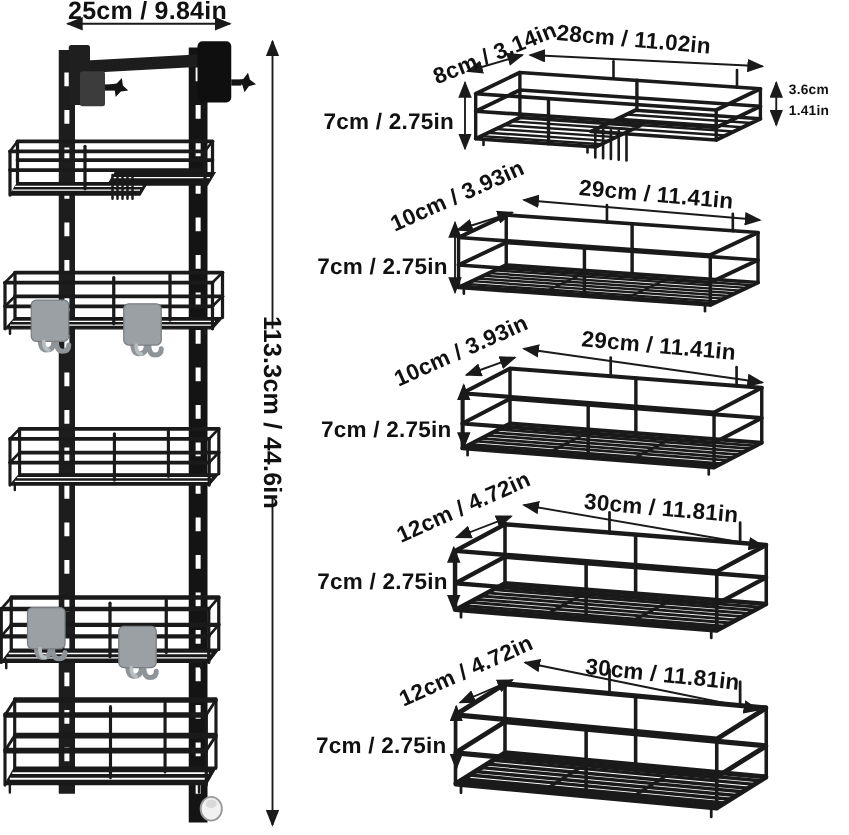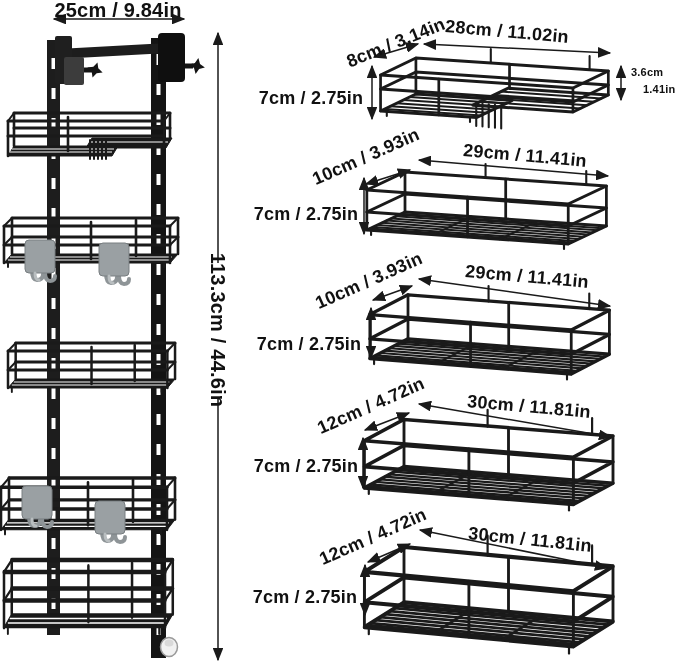--- a/index.html
+++ b/index.html
@@ -242,21 +242,21 @@
 
 <div class="label lg" style="left:118px;top:10px;transform:translate(-50%,-50%);">25cm / 9.84in</div>
 
 <div class="label lg" style="left:217px;top:330px;transform:translate(-50%,-50%) rotate(90deg);">113.3cm / 44.6in</div>
 
 <div class="label" style="left:396px;top:43px;transform:translate(-50%,-50%) rotate(-22deg);">8cm / 3.14in</div>
 <div class="label" style="left:507px;top:32px;transform:translate(-50%,-50%) rotate(5deg);">28cm / 11.02in</div>
 <div class="label" style="left:311px;top:98px;transform:translate(-50%,-50%);">7cm / 2.75in</div>
 <div style="position:absolute;left:631px;top:64px;">
   <div class="label sm" style="position:static;">3.6cm</div>
-  <div class="label sm" style="position:static;margin-left:12px;">1.41in</div>
+  <div class="label sm" style="position:static;">1.41in</div>
 </div>
 
 <div class="label" style="left:366px;top:157px;transform:translate(-50%,-50%) rotate(-24deg);">10cm / 3.93in</div>
 <div class="label" style="left:525px;top:156px;transform:translate(-50%,-50%) rotate(5deg);">29cm / 11.41in</div>
 <div class="label" style="left:306px;top:214px;transform:translate(-50%,-50%);">7cm / 2.75in</div>
 
 <div class="label" style="left:369px;top:281px;transform:translate(-50%,-50%) rotate(-24deg);">10cm / 3.93in</div>
 <div class="label" style="left:527px;top:277px;transform:translate(-50%,-50%) rotate(5deg);">29cm / 11.41in</div>
 <div class="label" style="left:309px;top:344px;transform:translate(-50%,-50%);">7cm / 2.75in</div>
 

